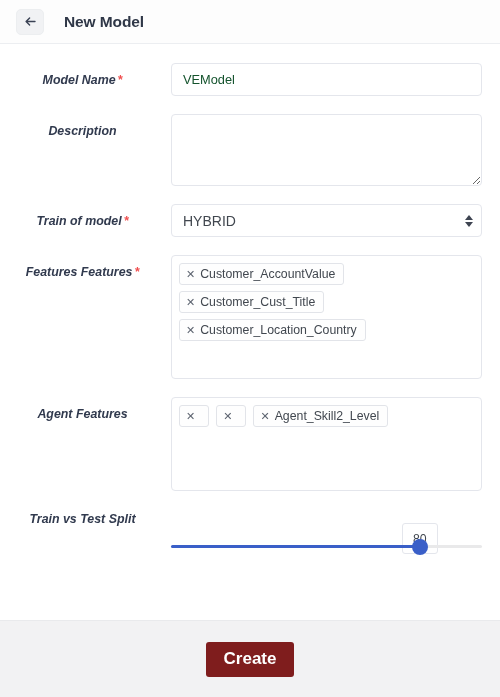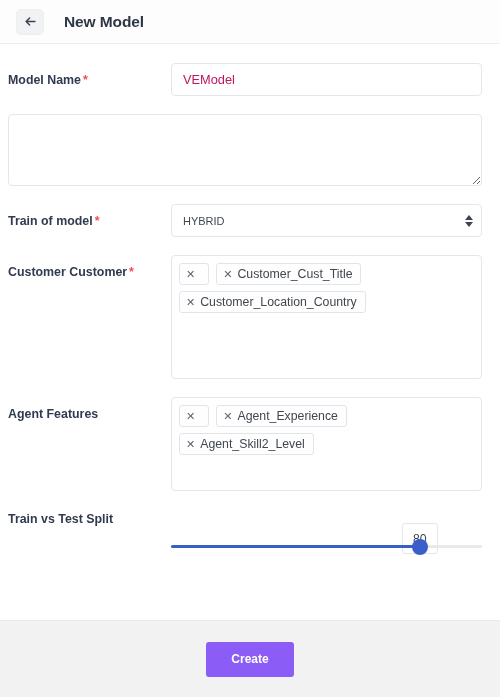--- a/index.html
+++ b/index.html
@@ -57,43 +57,44 @@
   }
   .form-row {
     display: flex;
     align-items: flex-start;
     padding: 0 18px 0 8px;
     margin-bottom: 18px;
   }
   .label-col {
     width: 163px;
     flex: 0 0 163px;
-    text-align: left;
+    text-align: center;
     padding-right: 14px;
     padding-top: 9px;
     font-size: 12.4px;
     font-weight: bold;
     color: #313a4e;
     line-height: 1.45;
+    font-style: italic;
   }
   .label-col.slider-label { padding-top: 2px; }
   .req { color: #f05050; font-weight: bold; margin-left: 2px; }
   .field-col { flex: 1 1 auto; min-width: 0; }
 
   
   .text-input {
     width: 100%;
     height: 33px;
     border: 1px solid #e4e6ec;
     border-radius: 4px;
     background: #ffffff;
     padding: 4px 11px;
     font-family: "Liberation Sans", sans-serif;
     font-size: 12.8px;
-    color: #be185d;
+    color: #14532d;
     outline: none;
   }
   .text-input::placeholder { color: #b4b9c2; }
 
   
   .textarea {
     width: 100%;
     height: 72px;
     border: 1px solid #e4e6ec;
     border-radius: 4px;
@@ -110,21 +111,21 @@
   
   .select-wrap { position: relative; width: 100%; }
   .select-box {
     width: 100%;
     height: 33px;
     border: 1px solid #e4e6ec;
     border-radius: 4px;
     background: #ffffff;
     padding: 0 28px 0 11px;
     font-family: "Liberation Sans", sans-serif;
-    font-size: 11px;
+    font-size: 14px;
     color: #41474f;
     display: flex;
     align-items: center;
     cursor: pointer;
   }
   .select-arrows {
     position: absolute;
     right: 9px; top: 50%;
     transform: translateY(-50%);
     display: flex;
@@ -232,28 +233,28 @@
   .footer {
     flex: 0 0 77px;
     height: 77px;
     background: #f2f2f3;
     border-top: 1px solid #e9eaec;
     display: flex;
     align-items: center;
     justify-content: center;
   }
   .create-btn {
-    background: #8b5cf6;
+    background: #7f1d1d;
     color: #ffffff;
     border: none;
     border-radius: 3px;
     height: 35px;
     width: 88px;
     font-family: "Liberation Sans", sans-serif;
-    font-size: 12px;
+    font-size: 17px;
     font-weight: bold;
     cursor: pointer;
   }
 </style>
 </head>
 <body>
 
 <div class="page">
 
   <div class="header">
@@ -272,20 +273,21 @@
     <div class="form-row">
       <div class="label-col">
         <span>Model Name</span><span class="req">*</span>
       </div>
       <div class="field-col">
         <input class="text-input" type="text" value="VEModel" style="">
       </div>
     </div>
 
     <div class="form-row">
+      <div class="label-col">Description</div>
       <div class="field-col">
         <textarea class="textarea" placeholder="" style=""></textarea>
       </div>
     </div>
 
     <div class="form-row">
       <div class="label-col">
         <span>Train of model</span><span class="req">*</span>
       </div>
       <div class="field-col">
@@ -296,26 +298,27 @@
           <span class="select-arrows">
             <span class="tri-up"></span>
             <span class="tri-down"></span>
           </span>
         </div>
       </div>
     </div>
 
     <div class="form-row">
       <div class="label-col">
-        <span>Customer Customer</span><span class="req">*</span>
+        <span>Features Features</span><span class="req">*</span>
       </div>
       <div class="field-col">
         <div class="tagbox">
           <span class="tag">
             <span class="tag-x">✕</span>
+            <span>Customer_AccountValue</span>
           </span>
           <span class="tag">
             <span class="tag-x">✕</span>
             <span>Customer_Cust_Title</span>
           </span>
           <span class="tag">
             <span class="tag-x">✕</span>
             <span>Customer_Location_Country</span>
           </span>
         </div>
@@ -324,21 +327,20 @@
 
     <div class="form-row">
       <div class="label-col">Agent Features</div>
       <div class="field-col">
         <div class="tagbox agent">
           <span class="tag">
             <span class="tag-x">✕</span>
           </span>
           <span class="tag">
             <span class="tag-x">✕</span>
-            <span>Agent_Experience</span>
           </span>
           <span class="tag">
             <span class="tag-x">✕</span>
             <span>Agent_Skill2_Level</span>
           </span>
         </div>
       </div>
     </div>
 
     <div class="form-row">

